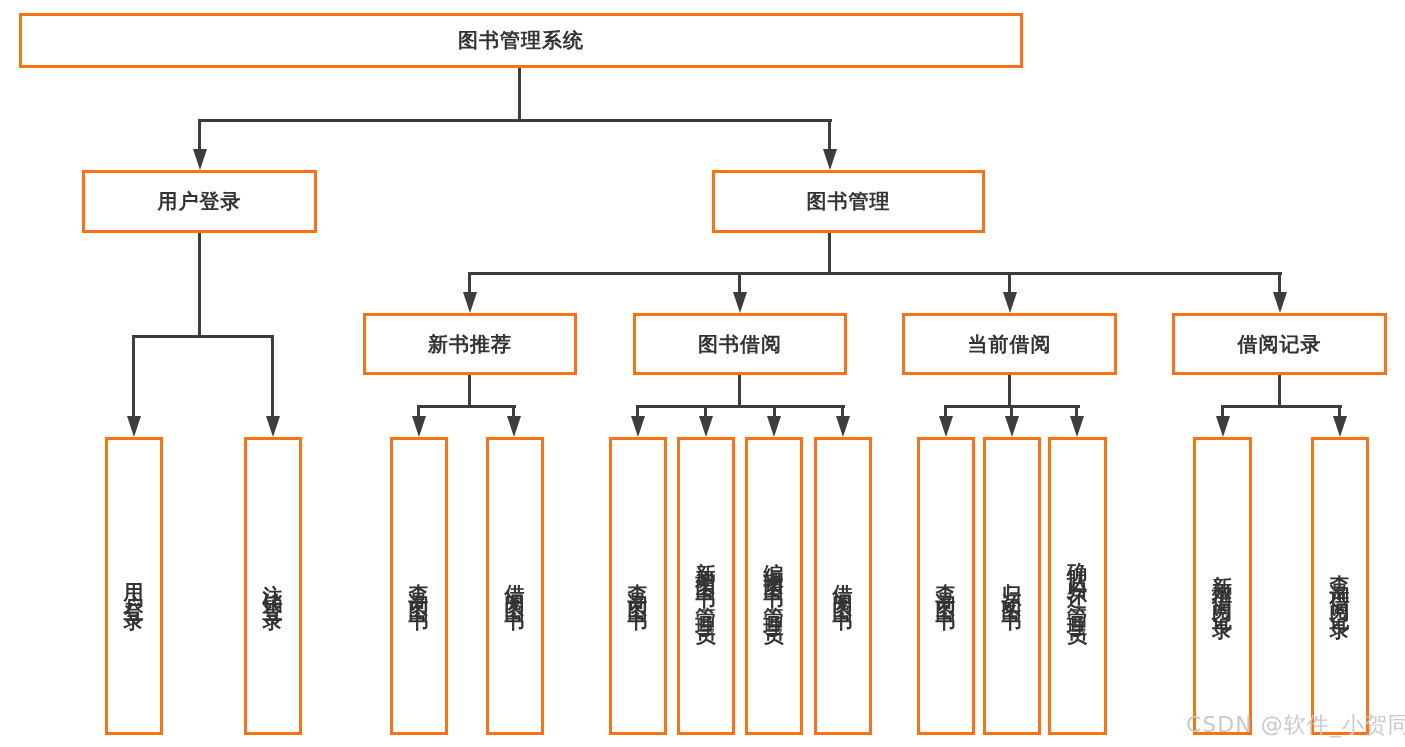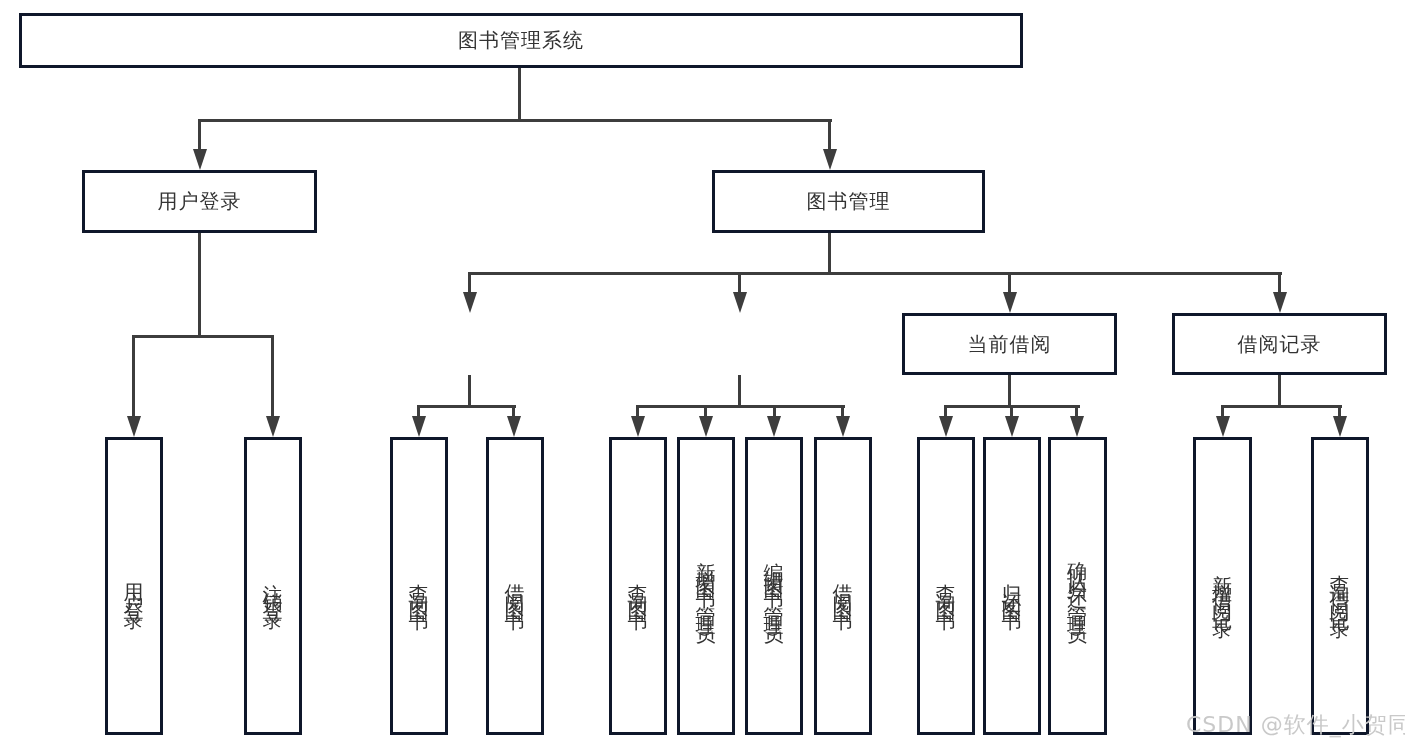--- a/index.html
+++ b/index.html
@@ -2,21 +2,21 @@
 <html><head>
 <meta charset="utf-8">
 <style>
   html,body{margin:0;padding:0;background:#ffffff;}
   .canvas{
     position:relative;width:1405px;height:747px;background:#ffffff;
     font-family:"DejaVu Sans","Liberation Sans",sans-serif;overflow:hidden;
   }
   .node{
     position:absolute;box-sizing:border-box;background:#ffffff;
-    border:3px solid #0f172a;display:flex;align-items:center;justify-content:center;
+    border:3px solid #f97316;display:flex;align-items:center;justify-content:center;font-weight:bold;
   }
   .lbl{font-size:20px;color:#333333;letter-spacing:1px;white-space:nowrap;}
   .vlbl{
     font-size:20px;color:#333333;writing-mode:vertical-rl;text-orientation:mixed;
     letter-spacing:9px;line-height:1;
   }
   .hline,.vline{position:absolute;background:#3d3d3d;}
   .hline{height:3px;}
   .vline{width:3px;}
   .arrow{
@@ -63,20 +63,26 @@
   <div class="hline" style="left:468px;top:272px;width:814px"></div>
   <div class="vline" style="left:468px;top:272px;height:22px"></div>
   <div class="vline" style="left:738px;top:272px;height:22px"></div>
   <div class="vline" style="left:1008px;top:272px;height:22px"></div>
   <div class="vline" style="left:1278px;top:272px;height:22px"></div>
   <div class="arrow" style="left:463px;top:292px"></div>
   <div class="arrow" style="left:733px;top:292px"></div>
   <div class="arrow" style="left:1003px;top:292px"></div>
   <div class="arrow" style="left:1273px;top:292px"></div>
 
+  <div class="node" style="left:363px;top:313px;width:214px;height:62px">
+    <span class="lbl">新书推荐</span>
+  </div>
+  <div class="node" style="left:633px;top:313px;width:214px;height:62px">
+    <span class="lbl">图书借阅</span>
+  </div>
   <div class="node" style="left:902px;top:313px;width:215px;height:62px">
     <span class="lbl">当前借阅</span>
   </div>
   <div class="node" style="left:1172px;top:313px;width:215px;height:62px">
     <span class="lbl">借阅记录</span>
   </div>
 
   <div class="vline" style="left:468px;top:375px;height:33px"></div>
   <div class="hline" style="left:417px;top:405px;width:99px"></div>
   <div class="vline" style="left:417px;top:405px;height:13px"></div>

